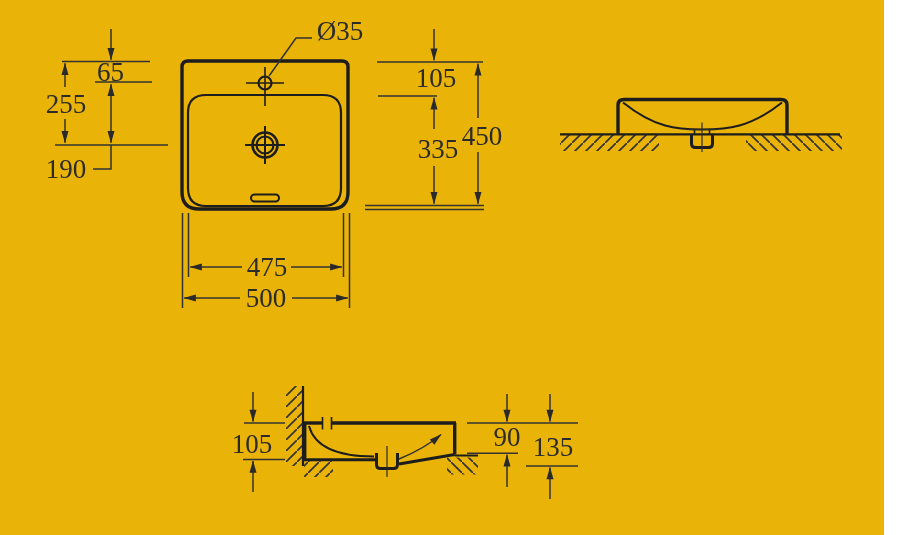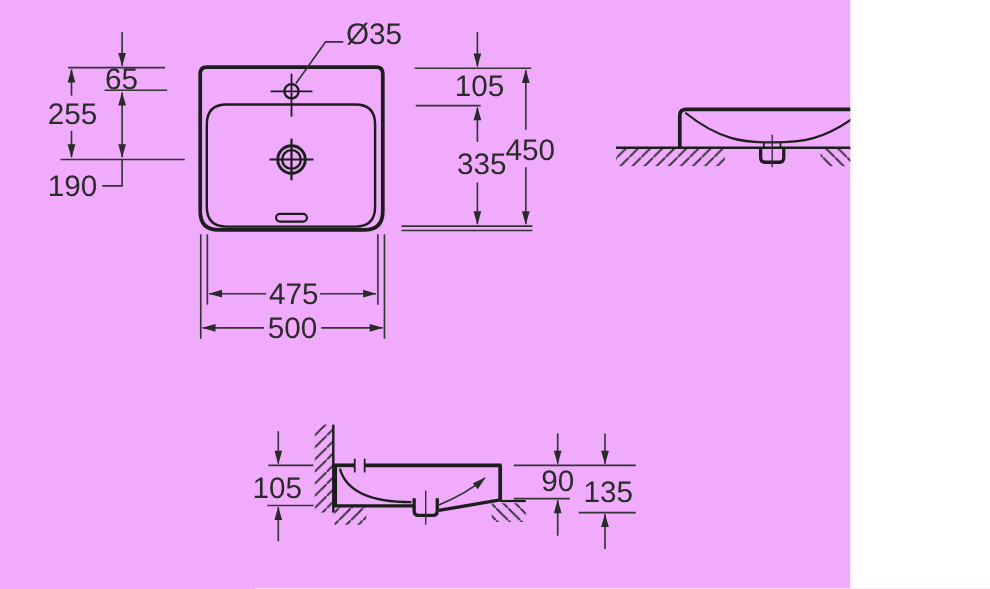--- a/index.html
+++ b/index.html
@@ -1,17 +1,17 @@
 <!DOCTYPE html>
 <html><head>
 <meta charset="utf-8">
 <style>
   html,body{margin:0;padding:0;background:#ffffff;}
-  #canvas{position:relative;width:773px;height:535px;background:#f0abfc;overflow:hidden;
-          font-family:Liberation Sans, sans-serif;}
+  #canvas{position:relative;width:884px;height:535px;background:#eab308;overflow:hidden;
+          font-family:Liberation Serif, serif;}
   svg{display:block;}
   .ol{fill:none;stroke:#1d1d1d;stroke-linejoin:round;}
   .w34{stroke-width:3.4;}
   .w30{stroke-width:3;}
   .w26{stroke-width:2.6;}
   .w22{stroke-width:2.2;}
   .w20{stroke-width:2;}
   .w16{stroke-width:1.6;}
   .dim{fill:none;stroke:#333333;stroke-width:1.5;}
   .cl{fill:none;stroke:#2a2a2a;stroke-width:1.2;}

